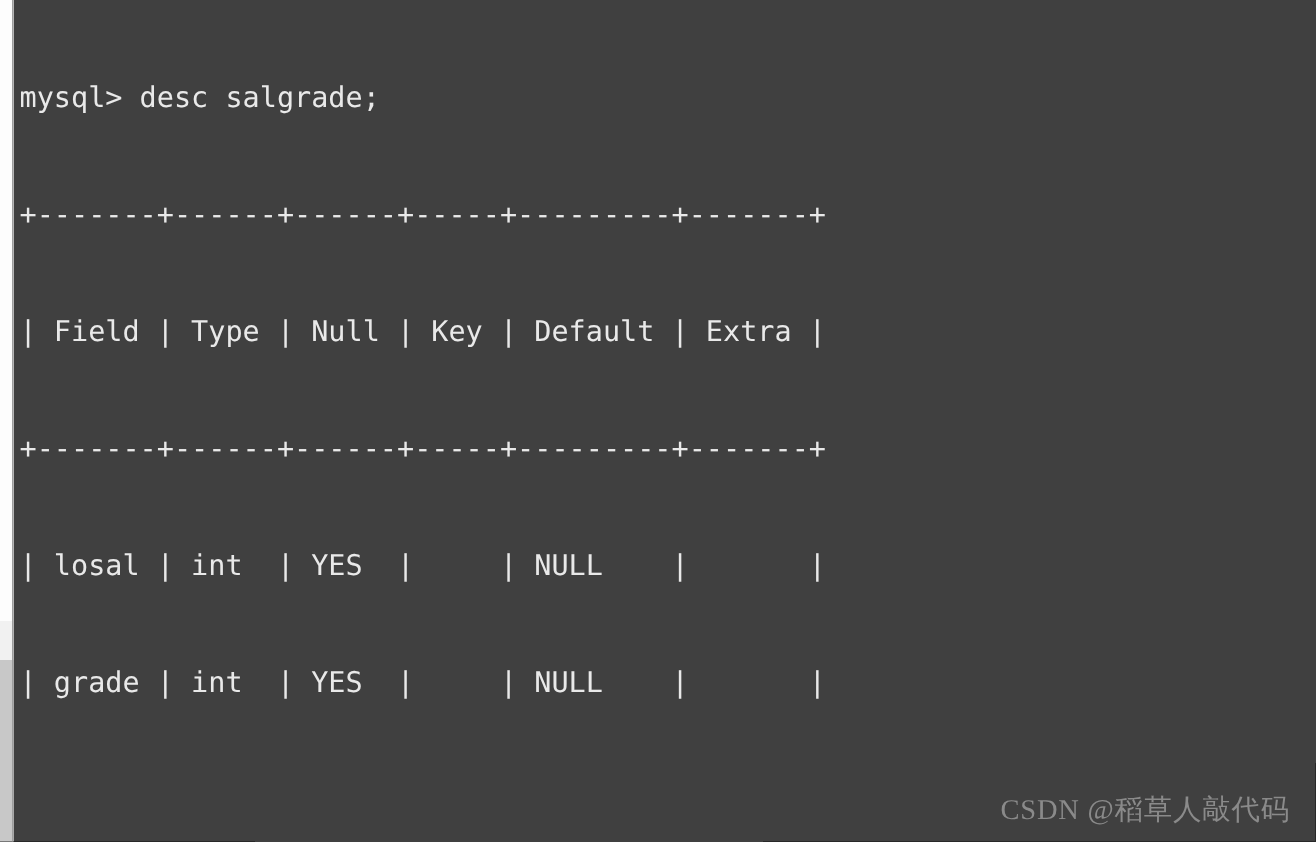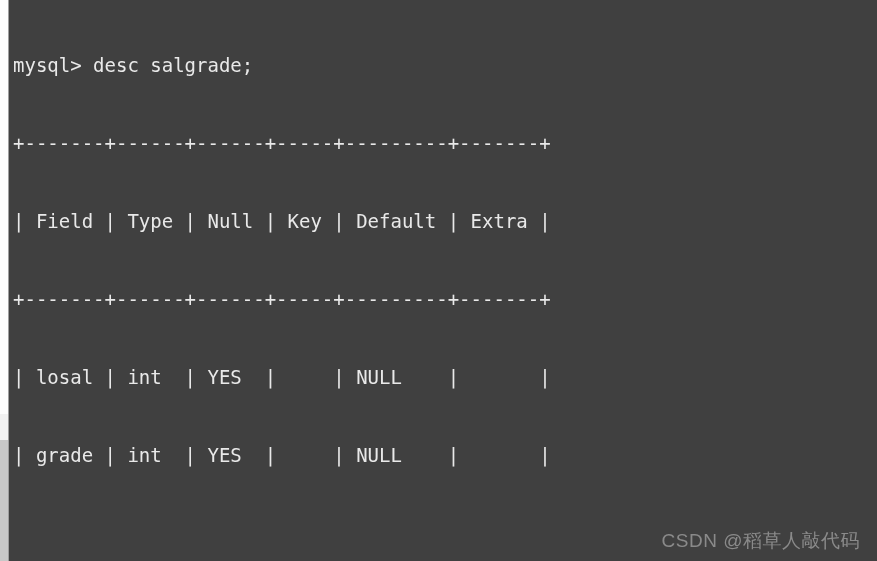--- a/index.html
+++ b/index.html
@@ -86,21 +86,21 @@
     line-height: 26px;
     color: #e9e9e9;
   }
 
   
   #watermark {
     position: absolute;
     right: 17px;
     bottom: 8px;
     color: #8a8a8a;
-    font-family: Liberation Sans, sans-serif;
+    font-family: Liberation Serif, serif;
     font-size: 19px;
     line-height: 24px;
     white-space: pre;
     letter-spacing: 0.5px;
   }
 </style>
 </head>
 <body>
 
 <div id="screen">

